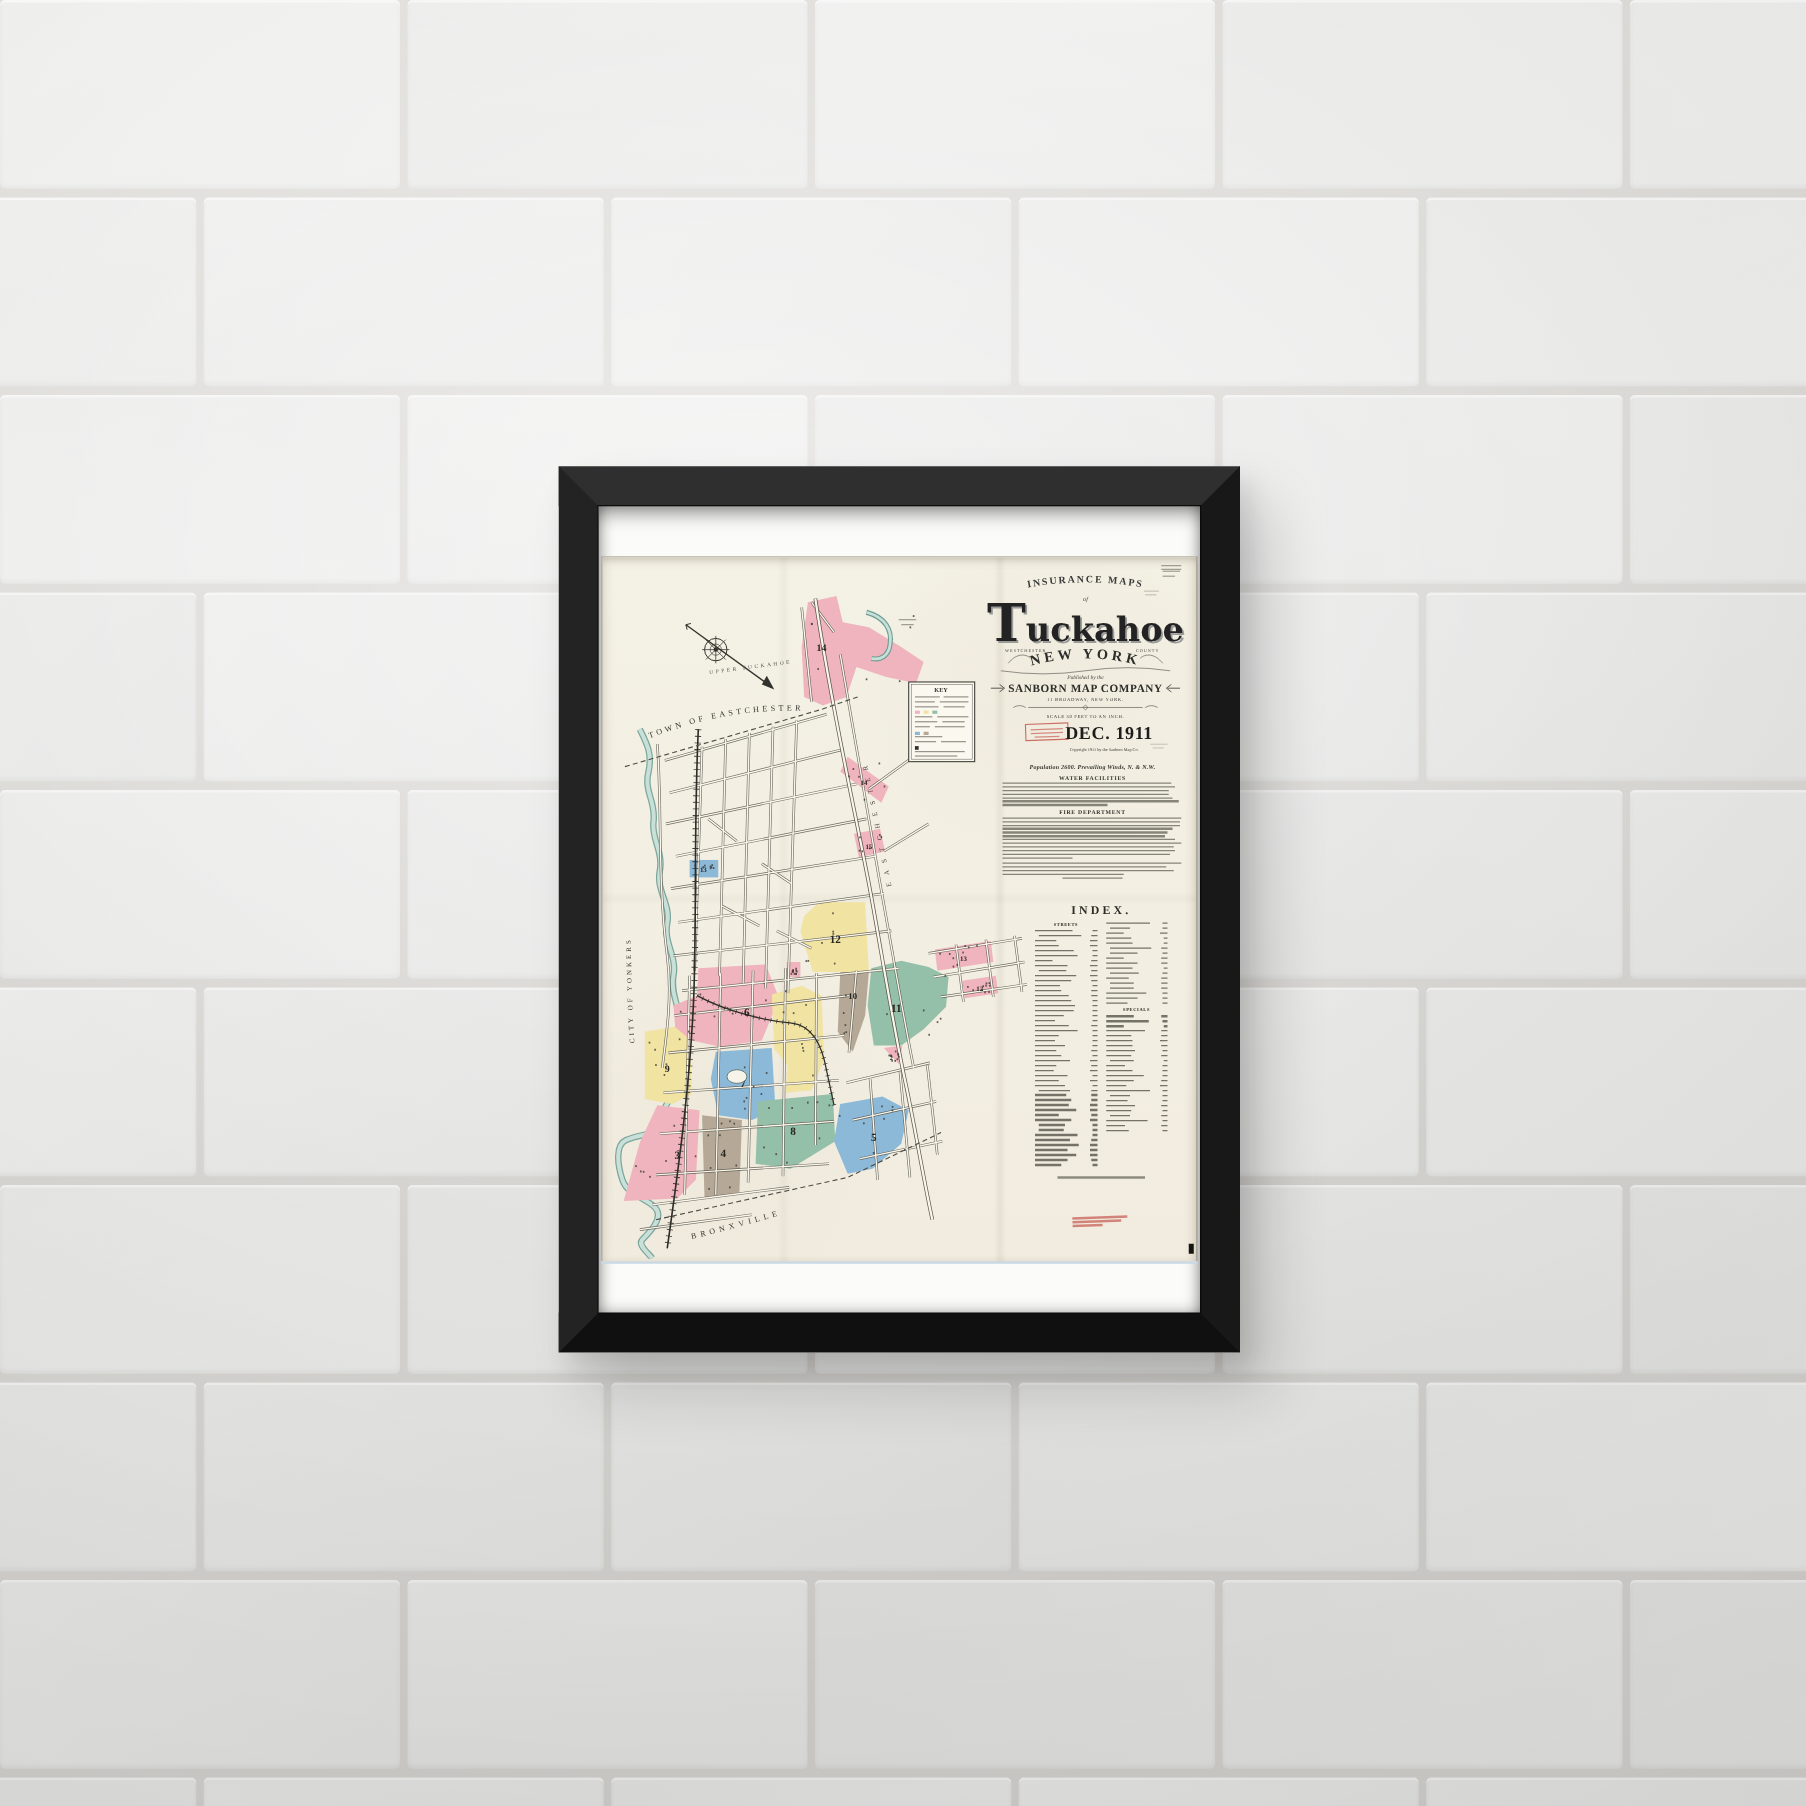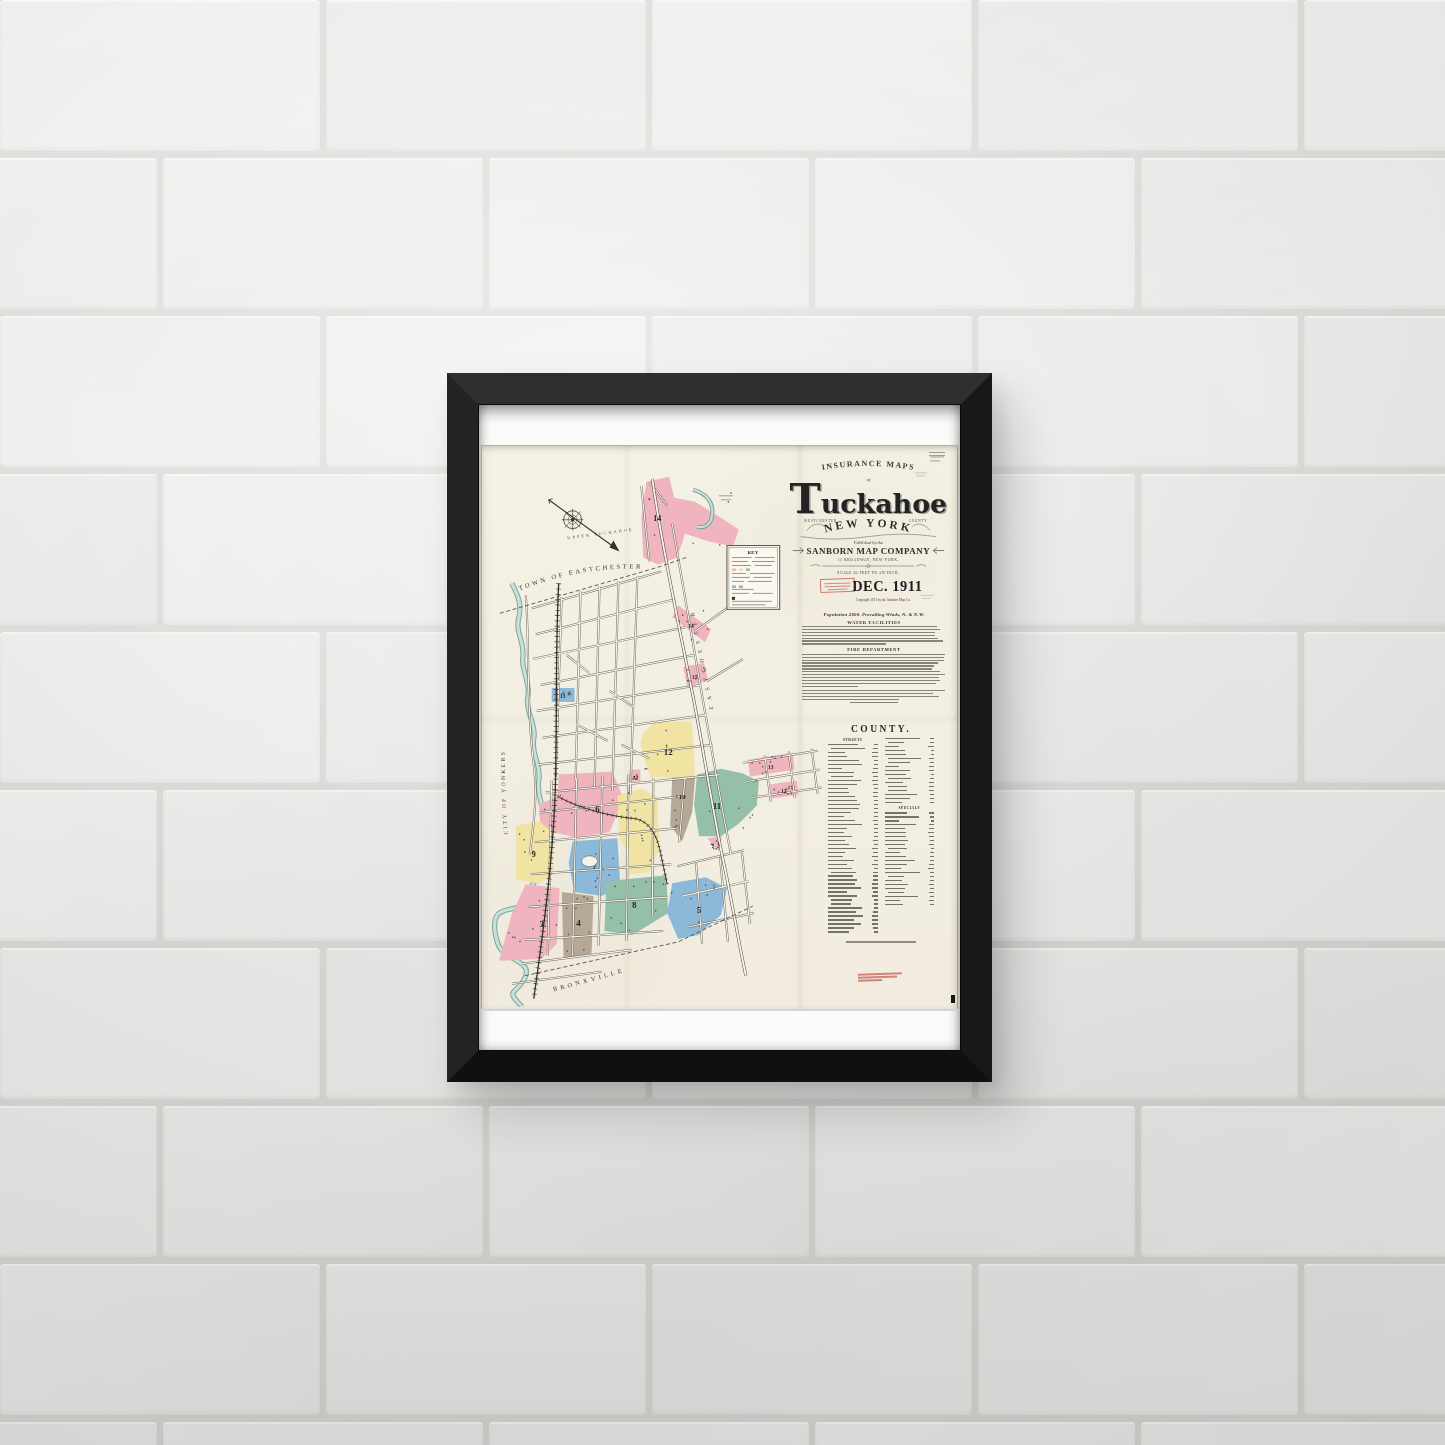--- a/index.html
+++ b/index.html
@@ -518,21 +518,21 @@
         <div class="para" style="margin-top:3px">
             <div class="tline" style="width: 99.1254%;"></div>
             <div class="tline" style="width: 90.7012%;"></div>
             <div class="tline" style="width: 95.3295%;"></div>
             <div class="tline" style="width: 67.4407%;"></div>
           </div>
         <div class="center-dash"></div>
       </div>
 
       <div class="index">
-        <div class="ititle">COUNTY.</div>
+        <div class="ititle">INDEX.</div>
         <div class="icols">
           <div class="icol">
             <div class="chead">STREETS</div>
             <div>
                 <div class="irow">
                   <i style="width: 30.4635px;"></i>
                   <i class="sp" style="background: none;"></i>
                   <i style="width: 3.31858px;"></i>
                 </div>
                 <div class="irow" style="margin-left: 3px;">

